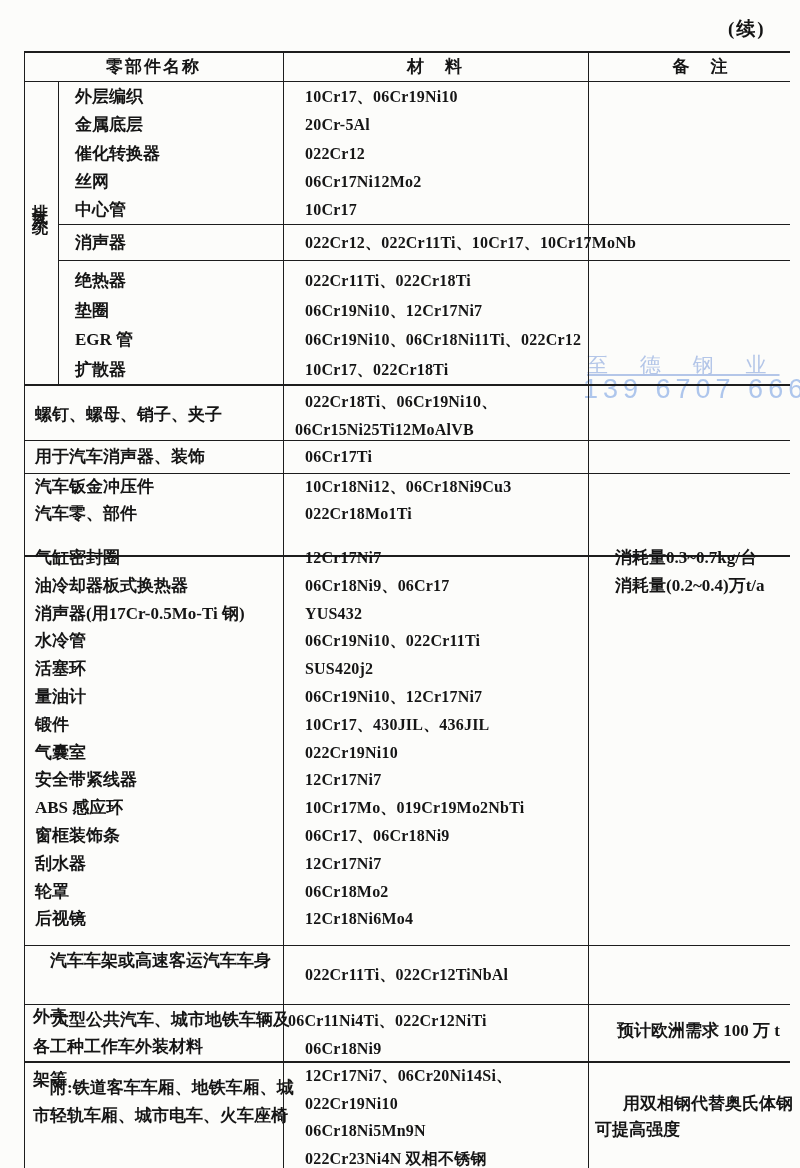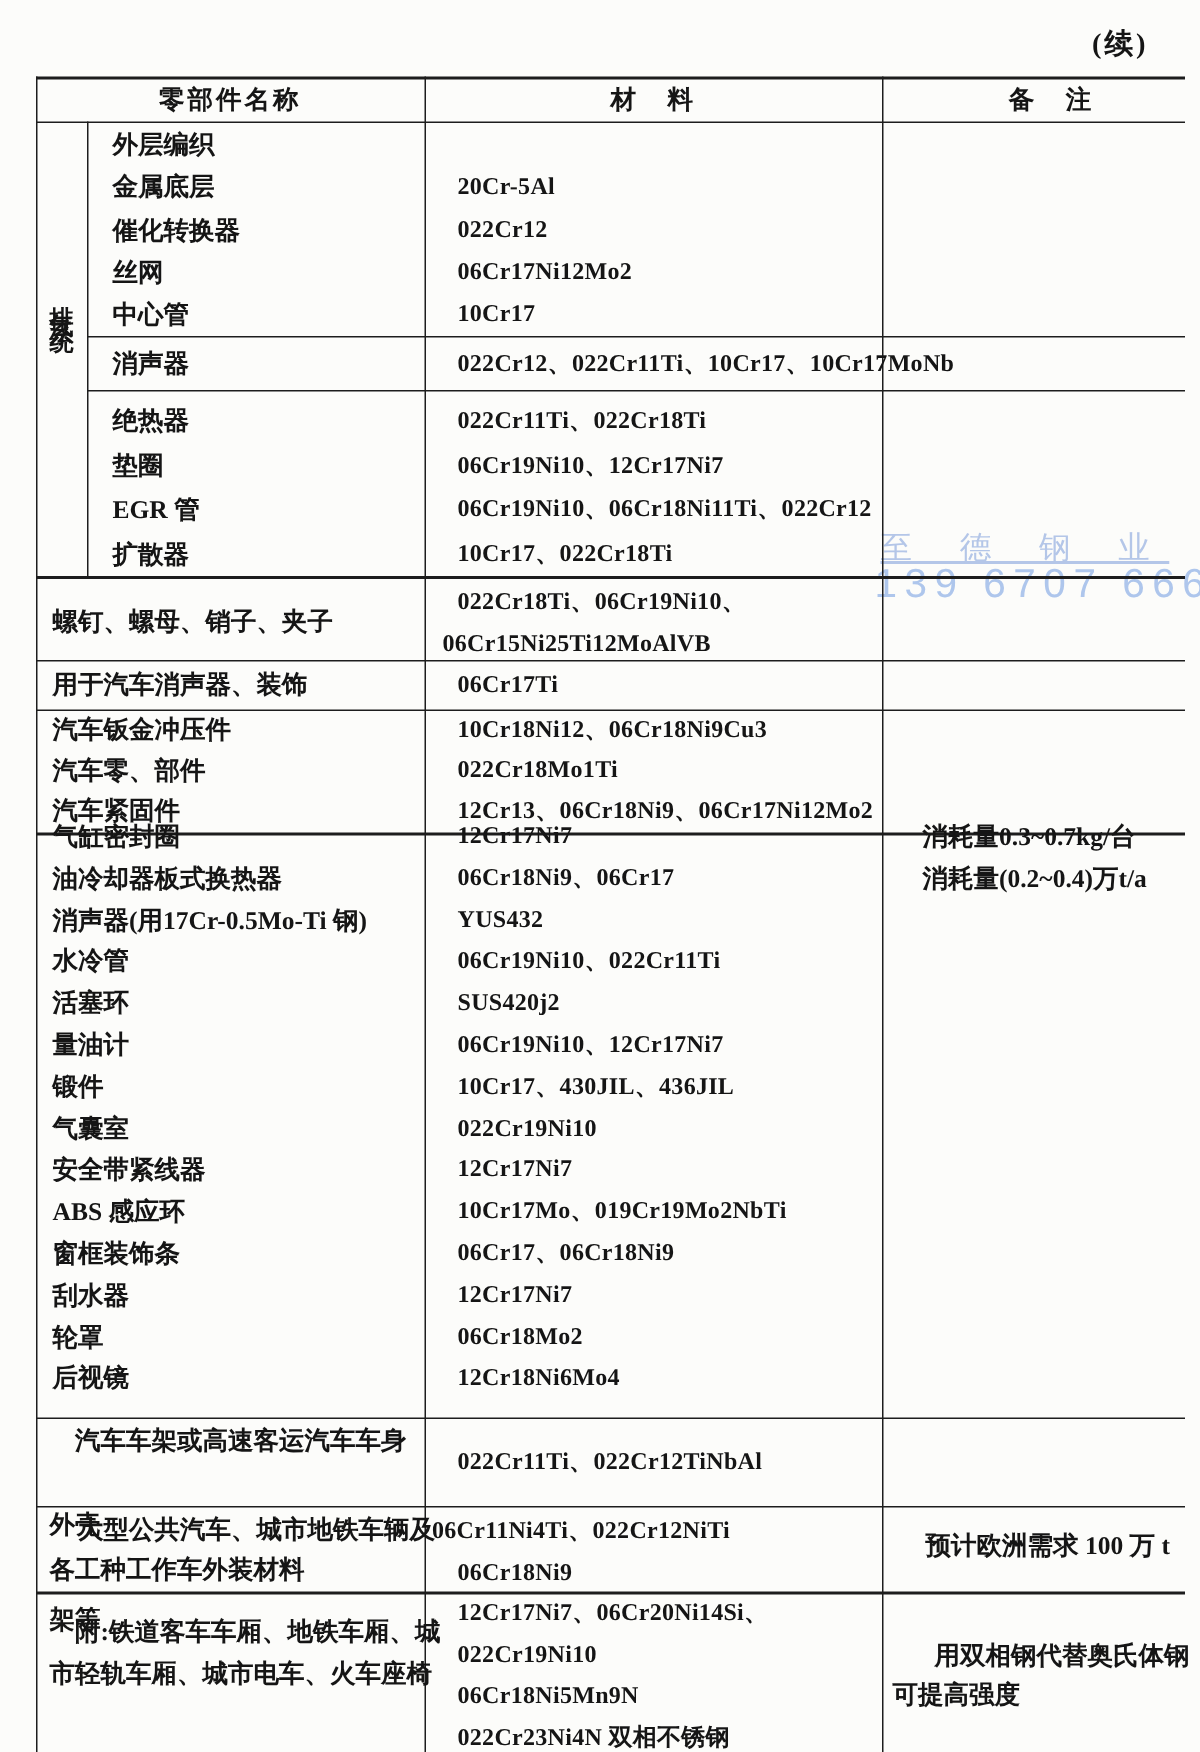--- a/index.html
+++ b/index.html
@@ -92,20 +92,21 @@
 
   <div class="head-part hdr">零部件名称</div>
   <div class="head-mat hdr">材　料</div>
   <div class="head-rem hdr">备　注</div>
 
   <div class="vert-label">排气系统</div>
 
   <div class="sec s1">
     <div class="row">
       <span class="c1 zh">外层编织</span>
+      <span class="c2 mat">10Cr17、06Cr19Ni10</span>
     </div>
     <div class="row">
       <span class="c1 zh">金属底层</span>
       <span class="c2 mat">20Cr-5Al</span>
     </div>
     <div class="row">
       <span class="c1 zh">催化转换器</span>
       <span class="c2 mat">022Cr12</span>
     </div>
     <div class="row">
@@ -156,24 +157,20 @@
   </div>
 
   <div class="sec s6">
     <div class="row">
       <span class="c1b zh">汽车钣金冲压件</span>
       <span class="c2 mat">10Cr18Ni12、06Cr18Ni9Cu3</span>
     </div>
     <div class="row">
       <span class="c1b zh">汽车零、部件</span>
       <span class="c2 mat">022Cr18Mo1Ti</span>
-    </div>
-    <div class="row">
-      <span class="c1b zh">汽车紧固件</span>
-      <span class="c2 mat">12Cr13、06Cr18Ni9、06Cr17Ni12Mo2</span>
     </div>
   </div>
 
   <div class="sec s7">
     <div class="row">
       <span class="c1b zh">气缸密封圈</span>
       <span class="c2 mat">12Cr17Ni7</span>
       <span class="c3 zh">消耗量0.3~0.7kg/台</span>
     </div>
     <div class="row">

